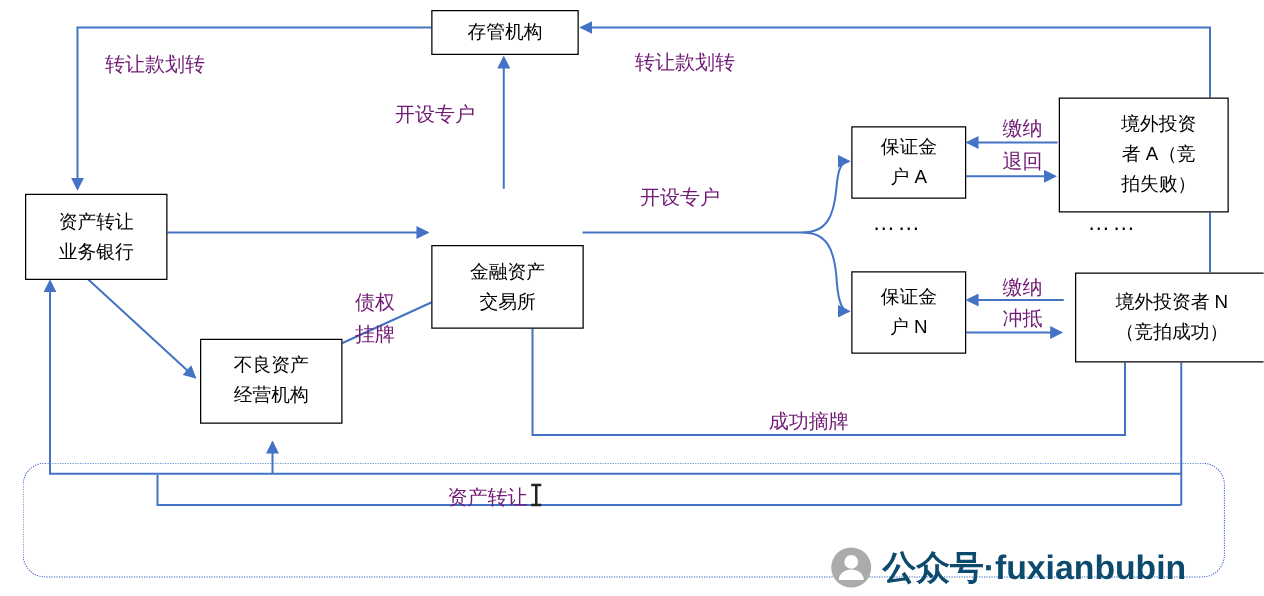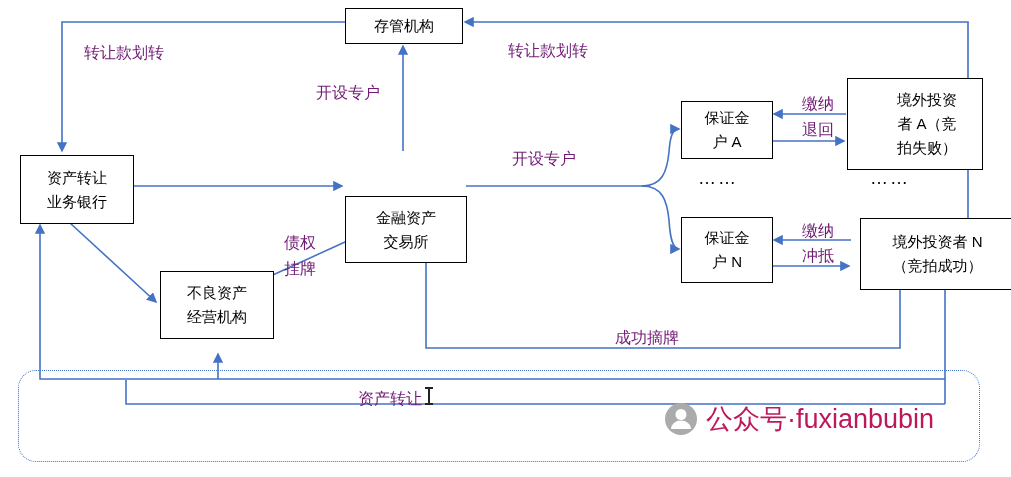--- a/index.html
+++ b/index.html
@@ -19,22 +19,22 @@
   }
   .dotted{
     position:absolute;left:18px;top:370px;width:960px;height:90px;z-index:0;
     border:1.5px dotted #4472C4;border-radius:18px;background:transparent;
   }
   .ellip{position:absolute;z-index:3;font-size:18px;color:#000;letter-spacing:2px;}
   .ibeam{position:absolute;left:428px;top:388px;width:2px;height:16px;background:#222;z-index:4;}
   .ibeam::before,.ibeam::after{content:"";position:absolute;left:-3px;width:8px;height:2px;background:#222;}
   .ibeam::before{top:-1px}.ibeam::after{bottom:-1px}
   .watermark{
-    position:absolute;left:664px;top:401px;z-index:4;display:flex;align-items:center;gap:8px;
-    color:#be185d;font-size:27px;font-weight:400;
+    position:absolute;left:664px;top:436px;z-index:4;display:flex;align-items:center;gap:8px;
+    color:#0c4a6e;font-size:27px;font-weight:700;
   }
 </style>
 </head>
 <body>
 
 <div id="stage">
 
   <div class="dotted"></div>
 
   <svg id="wires" width="1011" height="477" viewBox="0 0 1011 477">

